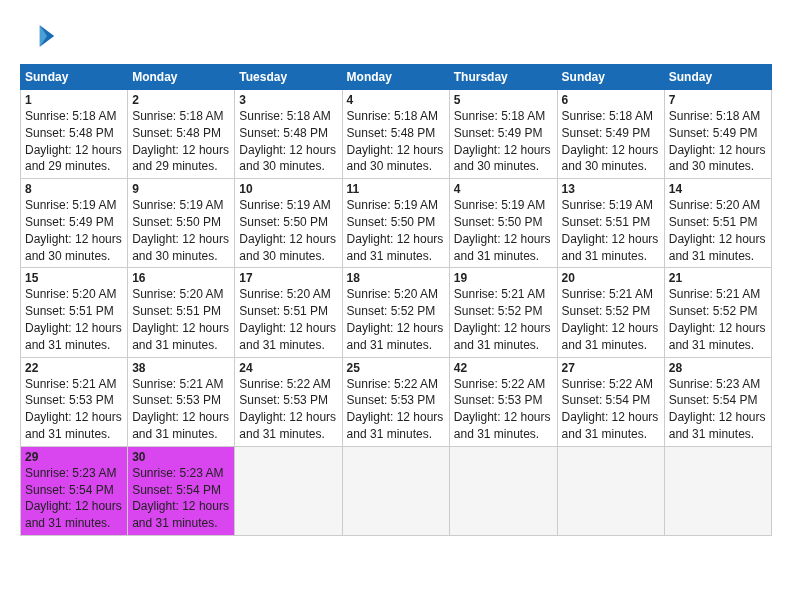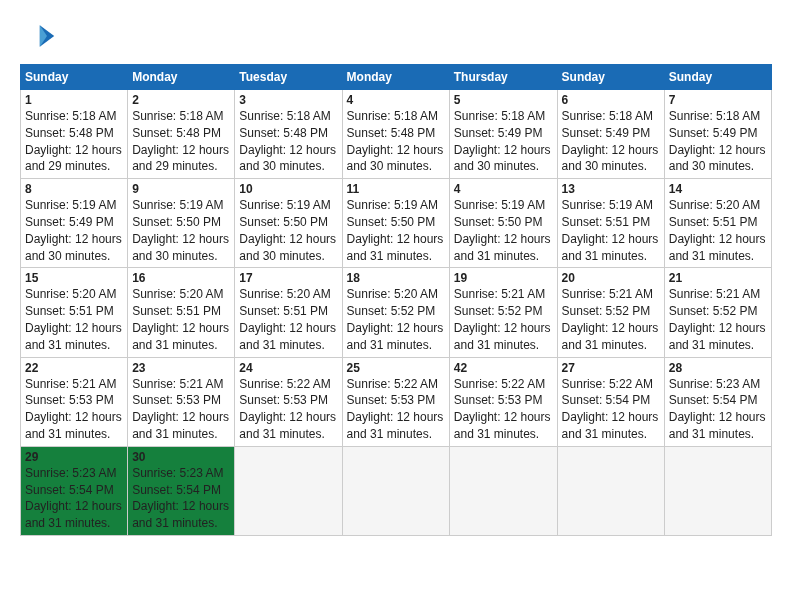--- a/index.html
+++ b/index.html
@@ -73,21 +73,21 @@
       color: #222;
       min-height: 72px;
     }
     .calendar td.empty {
       background: #f5f5f5;
     }
     .calendar tr:last-child td {
       background: #f5f5f5;
     }
     .calendar tr:last-child td.has-data {
-      background: #15803d;
+      background: #d946ef;
     }
     .day-num {
       font-size: 12px;
       font-weight: bold;
       display: block;
       margin-bottom: 1px;
     }
     .day-info {
       font-size: 12px;
       line-height: 1.4;
@@ -284,21 +284,21 @@
         </tr>
         <tr>
           <td class="has-data">
             <span class="day-num">22</span>
             <div class="day-info" style="white-space: pre-line;">Sunrise: 5:21 AM
 Sunset: 5:53 PM
 Daylight: 12 hours
 and 31 minutes.</div>
           </td>
           <td class="has-data">
-            <span class="day-num">23</span>
+            <span class="day-num">38</span>
             <div class="day-info" style="white-space: pre-line;">Sunrise: 5:21 AM
 Sunset: 5:53 PM
 Daylight: 12 hours
 and 31 minutes.</div>
           </td>
           <td class="has-data">
             <span class="day-num">24</span>
             <div class="day-info" style="white-space: pre-line;">Sunrise: 5:22 AM
 Sunset: 5:53 PM
 Daylight: 12 hours

